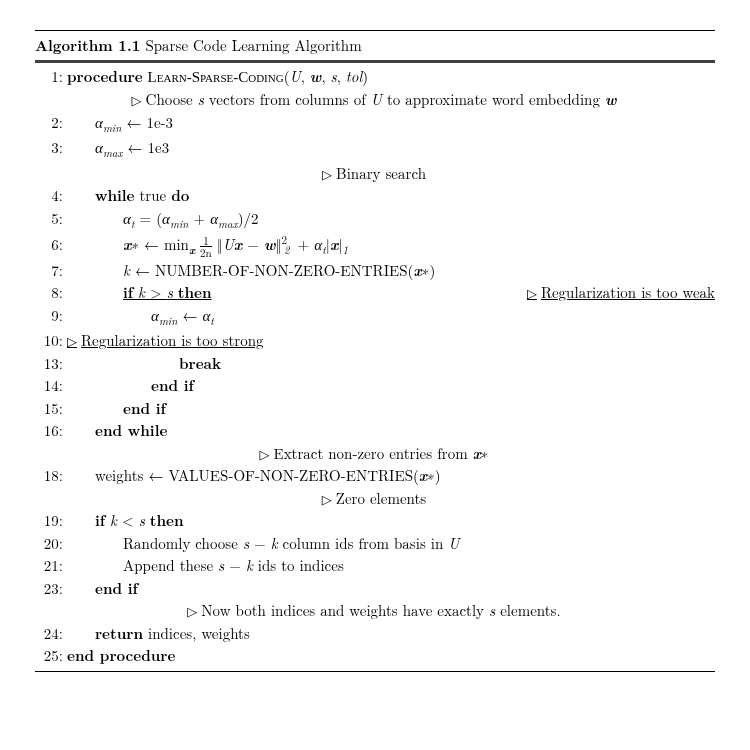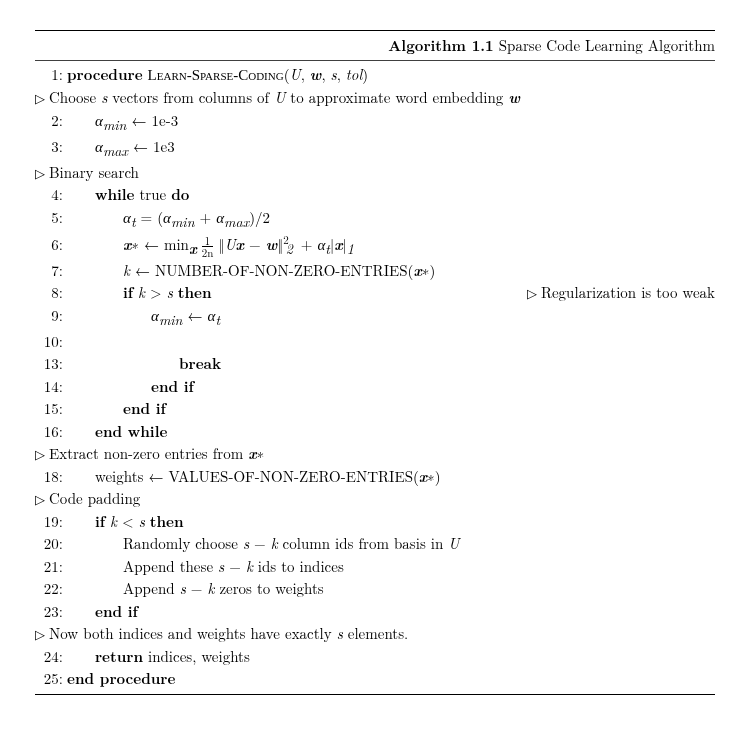--- a/index.html
+++ b/index.html
@@ -11,66 +11,66 @@
     margin: 0;
     padding: 30px 35px;
     width: 750px;
     box-sizing: border-box;
   }
   .algo-wrap {
     border-top: 1.5px solid #000;
     border-bottom: 1.5px solid #000;
   }
   .algo-title {
-    border-bottom: 1px solid #404040;
+    border-bottom: 3px solid #404040;
     padding: 3px 0;
     font-size: 15px;
-    text-align: right;
   }
   .algo-body {
     padding: 2px 0 4px 0;
   }
   .ln {
     display: flex;
     align-items: baseline;
   }
   .num {
     width: 28px;
     text-align: right;
     flex-shrink: 0;
     padding-right: 4px;
   }
   .code {
     flex: 1;
     white-space: nowrap;
   }
   .comment {
     display: flex;
-    justify-content: flex-start;
+    justify-content: center;
     padding-right: 2px;
   }
   .sc {
     font-variant: small-caps;
     font-family: Liberation Serif, serif;
   }
   .i0 { padding-left: 0px; }
   .i1 { padding-left: 28px; }
   .i2 { padding-left: 56px; }
   .i3 { padding-left: 84px; }
   .i4 { padding-left: 112px; }
   b { font-weight: bold; }
   i { font-style: italic; }
   .bi { font-style: italic; font-weight: bold; }
   .tri::before { content: "\25B7"; margin-right: 4px; font-size: 13px;}
   .split {
     display:flex;
     justify-content: space-between;
     flex:1;
-  }
-  sub { font-size: 14px; font-style: italic; }
+    text-decoration:underline;
+  }
+  sub { font-size: 11px; font-style: italic; }
   sup { font-size: 11px; }
 </style>
 </head>
 <body>
 
 <div class="algo-wrap">
   <div class="algo-title">
     <b>Algorithm 1.1</b>
     <span>Sparse Code Learning Algorithm</span>
   </div>
@@ -131,20 +131,21 @@
     </div>
 
     <div class="ln">
       <span class="num">9:</span>
       <span class="code i3"><i>α</i><sub>min</sub> ← <i>α</i><sub>t</sub></span>
     </div>
 
     <div class="ln">
       <span class="num">10:</span>
       <span class="split">
+        <span class="tri">Regularization is too strong</span>
       </span>
     </div>
 
 
 
     <div class="ln">
       <span class="num">13:</span>
       <span class="code i4"><b>break</b></span>
     </div>
 
@@ -167,42 +168,38 @@
       <span class="tri">Extract non-zero entries from <span class="bi">x</span>∗</span>
     </div>
 
 
     <div class="ln">
       <span class="num">18:</span>
       <span class="code i1">weights ← VALUES-OF-NON-ZERO-ENTRIES(<span class="bi">x</span>∗)</span>
     </div>
 
     <div class="comment">
-      <span class="tri">Code padding</span>
+      <span class="tri">Zero elements</span>
     </div>
 
     <div class="ln">
       <span class="num">19:</span>
       <span class="code i1"><b>if</b> <i>k</i> &lt; <i>s</i> <b>then</b></span>
     </div>
 
     <div class="ln">
       <span class="num">20:</span>
       <span class="code i2">Randomly choose <i>s</i> − <i>k</i> column ids from basis in <i>U</i></span>
     </div>
 
     <div class="ln">
       <span class="num">21:</span>
       <span class="code i2">Append these <i>s</i> − <i>k</i> ids to indices</span>
     </div>
 
-    <div class="ln">
-      <span class="num">22:</span>
-      <span class="code i2">Append <i>s</i> − <i>k</i> zeros to weights</span>
-    </div>
 
     <div class="ln">
       <span class="num">23:</span>
       <span class="code i1"><b>end if</b></span>
     </div>
 
     <div class="comment">
       <span class="tri">Now both indices and weights have exactly <i>s</i> elements.</span>
     </div>
 

